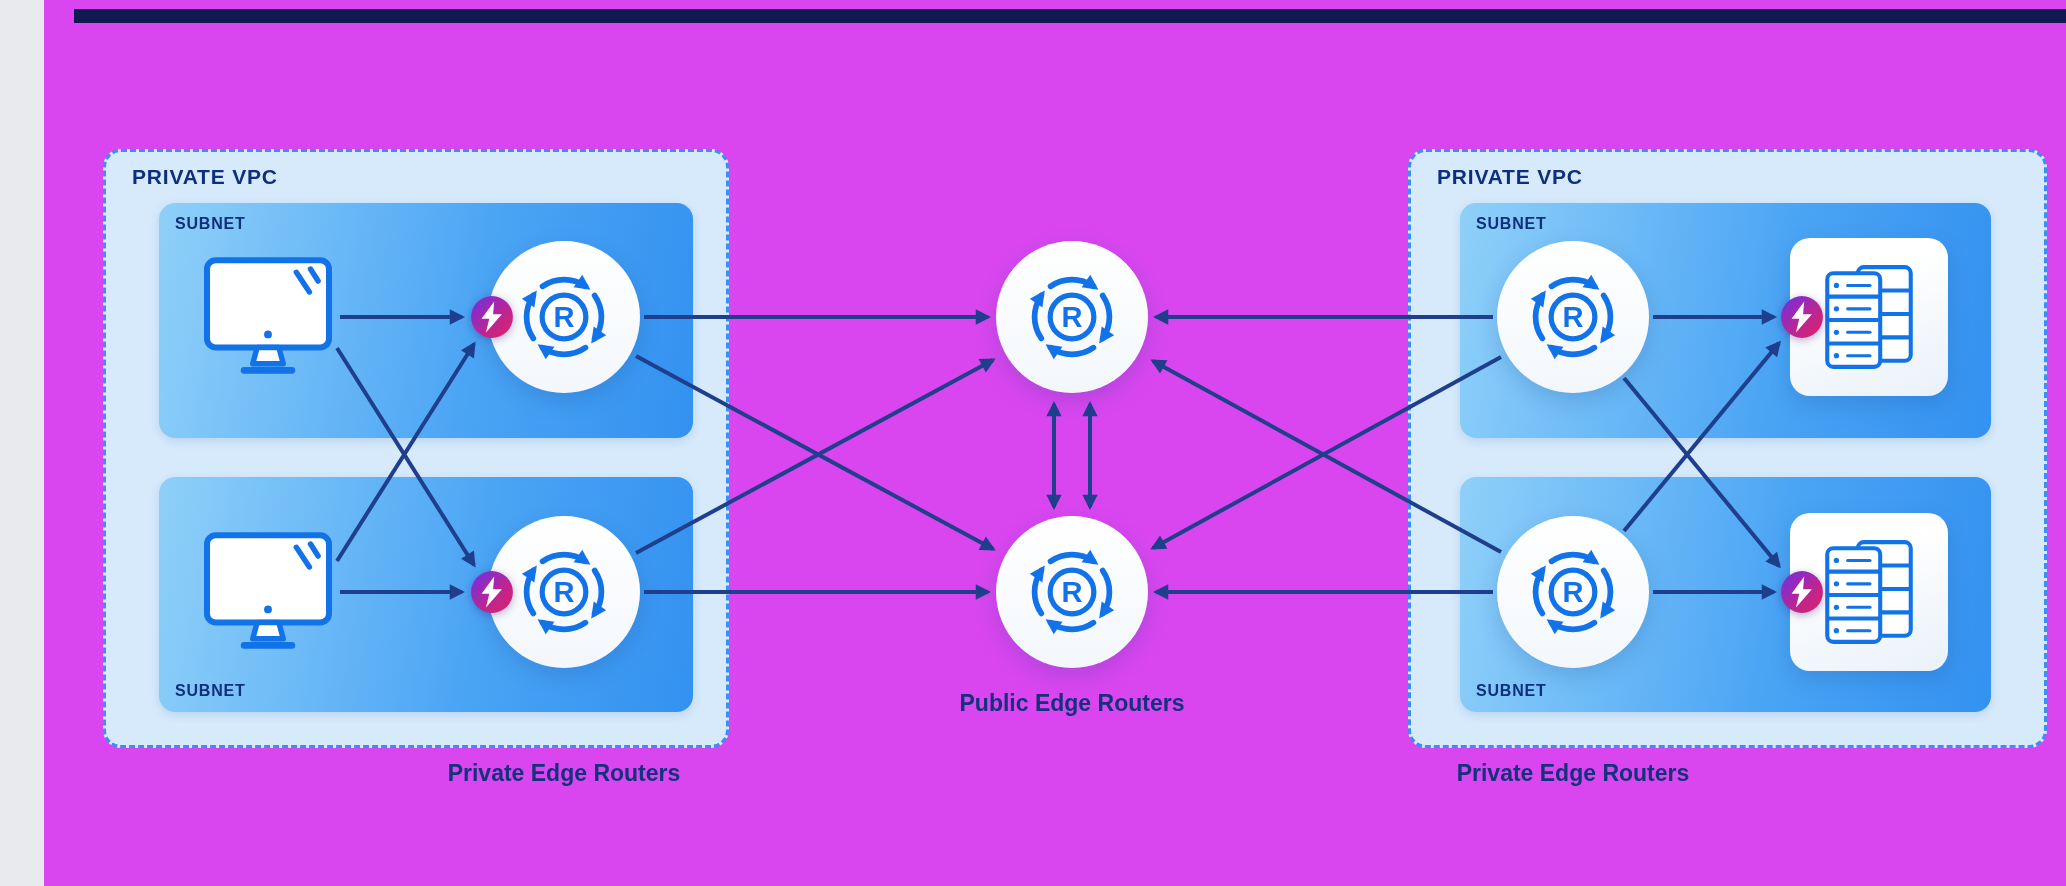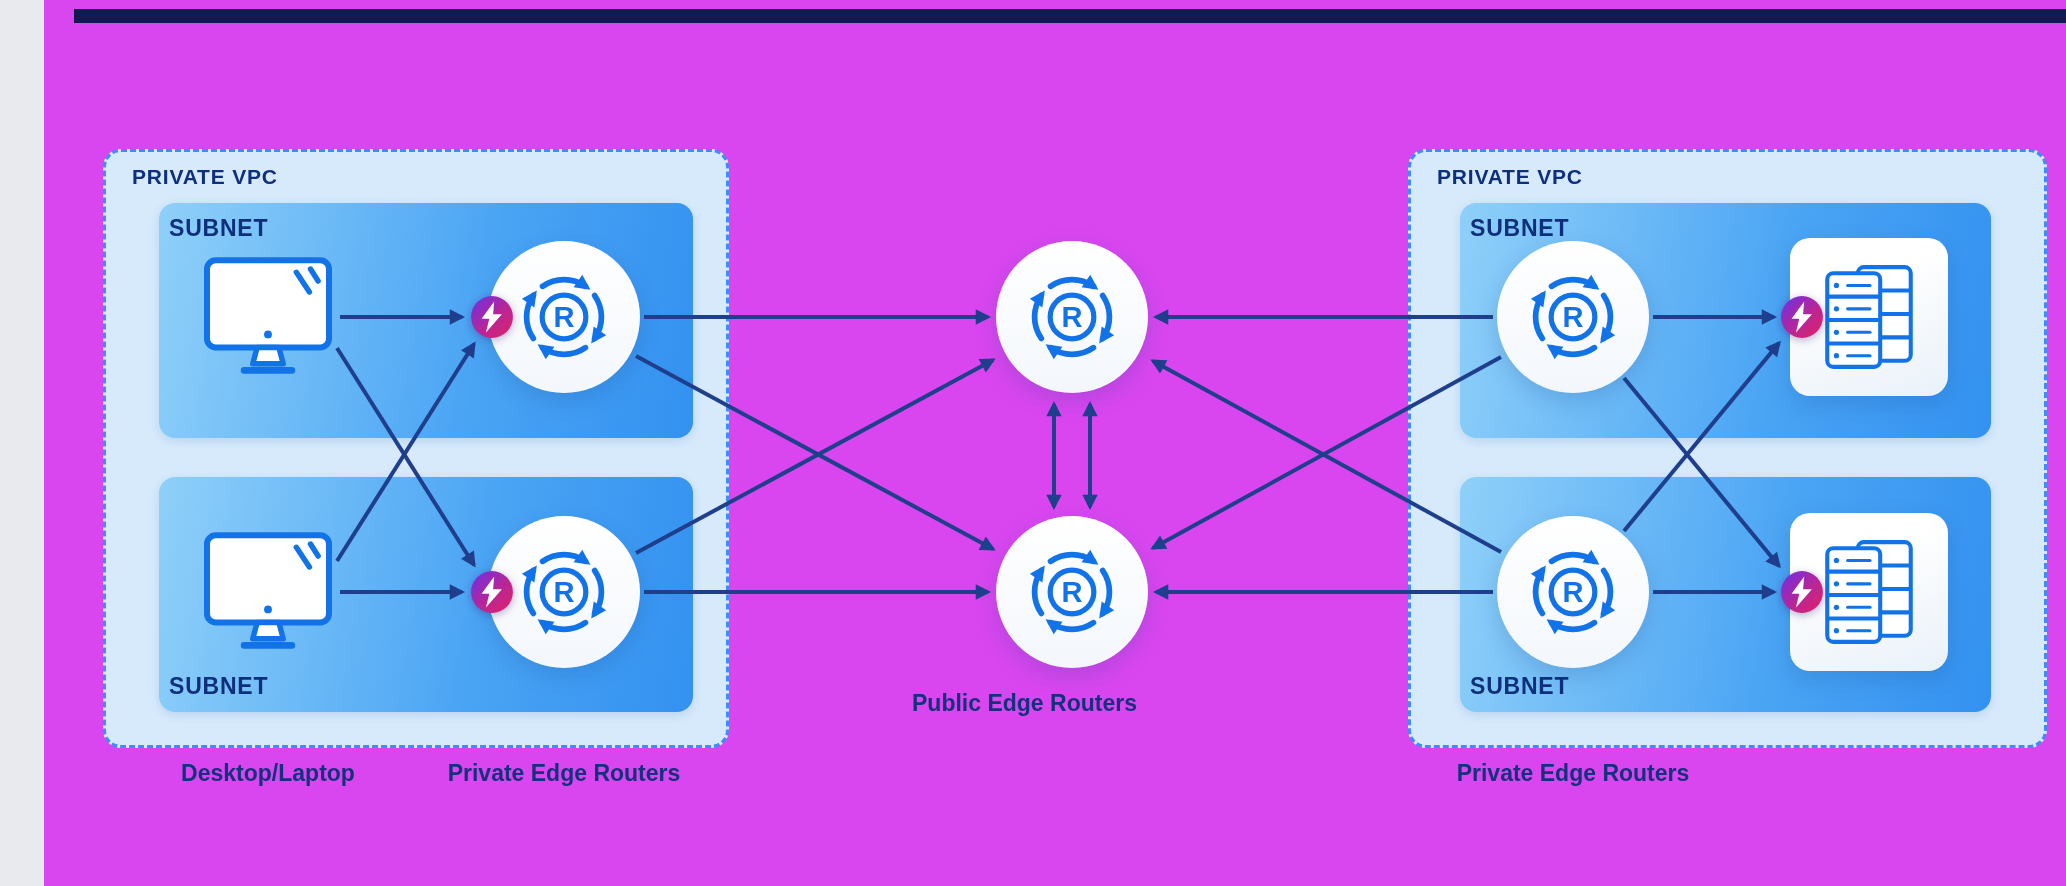--- a/index.html
+++ b/index.html
@@ -16,21 +16,21 @@
   .vpc-label { position: absolute; top: 13px; left: 26px; font-size: 21px; font-weight: 700;
                color: #0e2f7c; letter-spacing: .8px; }
 
   .subnet { position: absolute; border-radius: 16px;
             background: linear-gradient(100deg, #8fd0f9 0%, #4aa4f4 60%, #3391f0 100%);
             box-shadow: 0 3px 10px rgba(30,80,150,.15); }
   .vpc-left  .subnet { left: 53px; width: 534px; height: 235px; }
   .vpc-right .subnet { left: 49px; width: 531px; height: 235px; }
   .subnet-1 { top: 51px; }
   .subnet-2 { top: 325px; }
-  .subnet-label { position: absolute; left: 10px; top: 12px; font-size: 23px; font-weight: 700;
+  .subnet-label { position: absolute; left: 16px; top: 12px; font-size: 16px; font-weight: 700;
                   color: #0e2f7c; letter-spacing: .8px; }
   .subnet-2 .subnet-label { top: auto; bottom: 12px; }
 
   .arrows { position: absolute; left: 0; top: 0; pointer-events: none; }
 
   .node { position: absolute; }
   .circle-node { width: 152px; height: 152px; border-radius: 50%;
                  background: linear-gradient(#ffffff, #f3f7fc);
                  box-shadow: 0 8px 22px rgba(25,70,140,.20);
                  display: flex; align-items: center; justify-content: center; }
@@ -43,21 +43,21 @@
                  background: linear-gradient(160deg, #ffffff 30%, #e9f1f9);
                  box-shadow: 0 8px 22px rgba(25,70,140,.20);
                  display: flex; align-items: center; justify-content: center; }
   .server-node svg { width: 112px; height: 112px; }
 
   .badge { position: absolute; width: 44px; height: 44px; }
   .badge svg { width: 100%; height: 100%; filter: drop-shadow(0 2px 4px rgba(60,20,120,.35)); }
 
   .caption { position: absolute; top: 760px; width: 290px; text-align: center;
              font-size: 23px; font-weight: 700; color: #13317d; }
-  .public-caption { position: absolute; top: 690px; left: 868px; width: 320px; 
+  .public-caption { position: absolute; top: 690px; left: 868px; width: 320px; text-align: center;
                     font-size: 23px; font-weight: 700; color: #13317d; }
 </style>
 </head>
 <body>
 
 <div class="canvas">
 
   <div class="top-bar"></div>
 
   <div class="vpc vpc-left">
@@ -244,17 +244,16 @@
         <use href="#sym-bolt"></use>
       </svg>
   </div>
   <div class="badge" style="left:1736px; top:570px;">
     <svg>
         <use href="#sym-bolt"></use>
       </svg>
   </div>
 
   <div class="public-caption">Public Edge Routers</div>
-  <div class="caption" style="left:79px;">Desktop/Laptop</div>
   <div class="caption" style="left:375px;">Private Edge Routers</div>
   <div class="caption" style="left:1384px;">Private Edge Routers</div>
 
 </div>
 
 </body></html>

